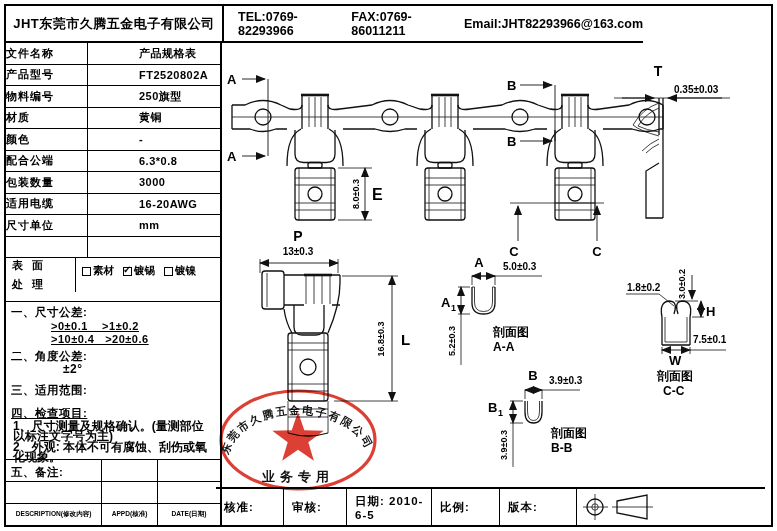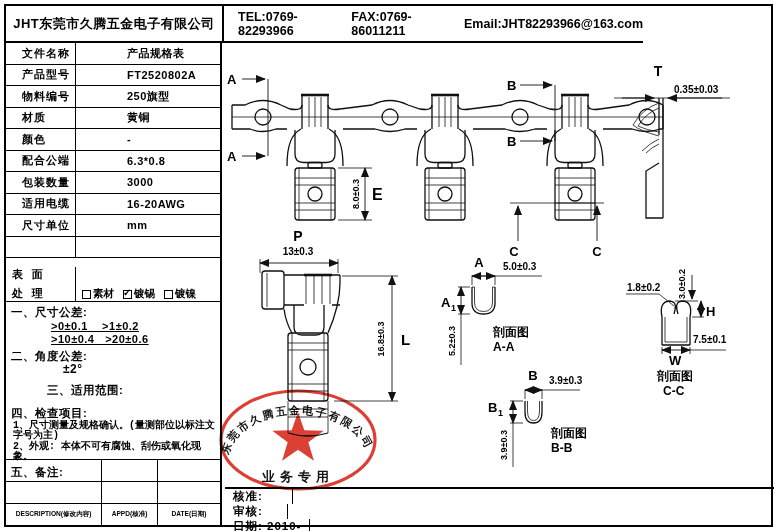--- a/index.html
+++ b/index.html
@@ -10,49 +10,49 @@
 
   
   .header{position:absolute;left:6px;top:6px;width:637px;height:35px;border-bottom:2px solid #000;display:flex;}
   .company{width:216px;border-right:2px solid #000;display:flex;align-items:center;justify-content:center;
            font-size:13px;letter-spacing:0.5px;}
   .contact{flex:1;display:flex;align-items:center;gap:28px;padding-left:14px;font-size:12.5px;}
 
   
   .leftcol{position:absolute;left:6px;top:43px;width:216px;bottom:6px;border-right:2px solid #000;box-sizing:border-box;}
   .srow{height:21.5px;border-bottom:1.5px solid #000;display:flex;align-items:stretch;font-size:11px;box-sizing:border-box;}
-  .srow .lab{width:70px;border-right:1.5px solid #000;display:flex;align-items:center;padding-left:16px;letter-spacing:1px;box-sizing:border-box;}
+  .srow .lab{width:82px;border-right:1.5px solid #000;display:flex;align-items:center;padding-left:0;letter-spacing:1px;box-sizing:border-box;}
   .srow .val{flex:1;display:flex;align-items:center;padding-left:7px;letter-spacing:0.5px;margin-left:44px;}
-  .surface{height:44px;border-bottom:1.5px solid #000;display:flex;align-items:flex-end;font-size:11px;box-sizing:border-box;font-family:Liberation Serif, serif;}
+  .surface{height:44px;border-bottom:1.5px solid #000;display:flex;align-items:flex-start;font-size:11px;box-sizing:border-box;}
   .surface .lab{width:70px;border-right:1.5px solid #000;display:flex;flex-direction:column;justify-content:center;gap:4px;padding-left:6px;letter-spacing:3px;box-sizing:border-box;}
   .surface .val{flex:1;display:flex;align-items:flex-start;padding-top:6px;gap:9px;padding-left:6px;}
   .opt{display:flex;align-items:center;gap:2px;font-size:10.5px;}
   .cb{width:9px;height:9px;border:1.3px solid #000;display:inline-block;position:relative;box-sizing:border-box;}
   .cb.checked::after{content:"✓";position:absolute;left:-1px;top:-4px;font-size:10px;}
 
   .notes{padding:4px 5px 0 5px;font-size:11.5px;line-height:13.5px;letter-spacing:0.5px;}
   .tol{padding-left:40px;font-size:11px;}
   .angle{padding-left:52px;font-size:12px;}
   .nt{margin-top:3px;}
-  .gap1{margin-top:7px;margin-left:36px;}
-  .gap2{margin-top:10px;}
-  .small{font-size:10px;line-height:10.5px;letter-spacing:0;padding-left:2px;font-family:Liberation Mono, monospace;}
+  .gap1{margin-top:7px;}
+  .gap2{margin-top:10px;text-decoration:underline;}
+  .small{font-size:12px;line-height:10.5px;letter-spacing:0;padding-left:2px;}
 
   .revtable{position:absolute;left:0;right:0;bottom:0;}
   .rrow{display:flex;border-top:1.5px solid #000;height:22px;box-sizing:border-box;}
   .rrow .c1{width:45%;border-right:1.5px solid #000;box-sizing:border-box;display:flex;align-items:center;justify-content:center;}
   .rrow .c2{width:26%;border-right:1.5px solid #000;box-sizing:border-box;display:flex;align-items:center;justify-content:center;}
   .rrow .c3{width:29%;box-sizing:border-box;display:flex;align-items:center;justify-content:center;}
   .rhead{font-size:6.6px;letter-spacing:0;}
 
   
   .draw{position:absolute;left:222px;top:43px;width:549px;height:444px;}
 
   
-  .titlerow{position:absolute;left:225px;top:487px;width:549px;height:38px;border-top:2px solid #000;display:flex;box-sizing:border-box;font-size:11.5px;flex-direction:column;}
+  .titlerow{position:absolute;left:216px;top:487px;width:549px;height:38px;border-top:2px solid #000;display:flex;box-sizing:border-box;font-size:11.5px;}
   .tcell{border-right:1.5px solid #000;display:flex;align-items:center;padding-left:8px;box-sizing:border-box;letter-spacing:1px;}
   .tcell.last{border-right:none;padding-left:4px;}
 
   
   .stamp{position:absolute;left:212px;top:382px;width:172px;height:118px;z-index:6;opacity:0.92;mix-blend-mode:multiply;pointer-events:none;}
 
   svg text{font-family:"Liberation Sans",sans-serif;font-weight:bold;fill:#000;}
   .ol{fill:none;stroke:#111;stroke-width:1.3;}
   .ol2{fill:none;stroke:#111;stroke-width:2.6;}
   .thin{fill:none;stroke:#111;stroke-width:0.8;}

